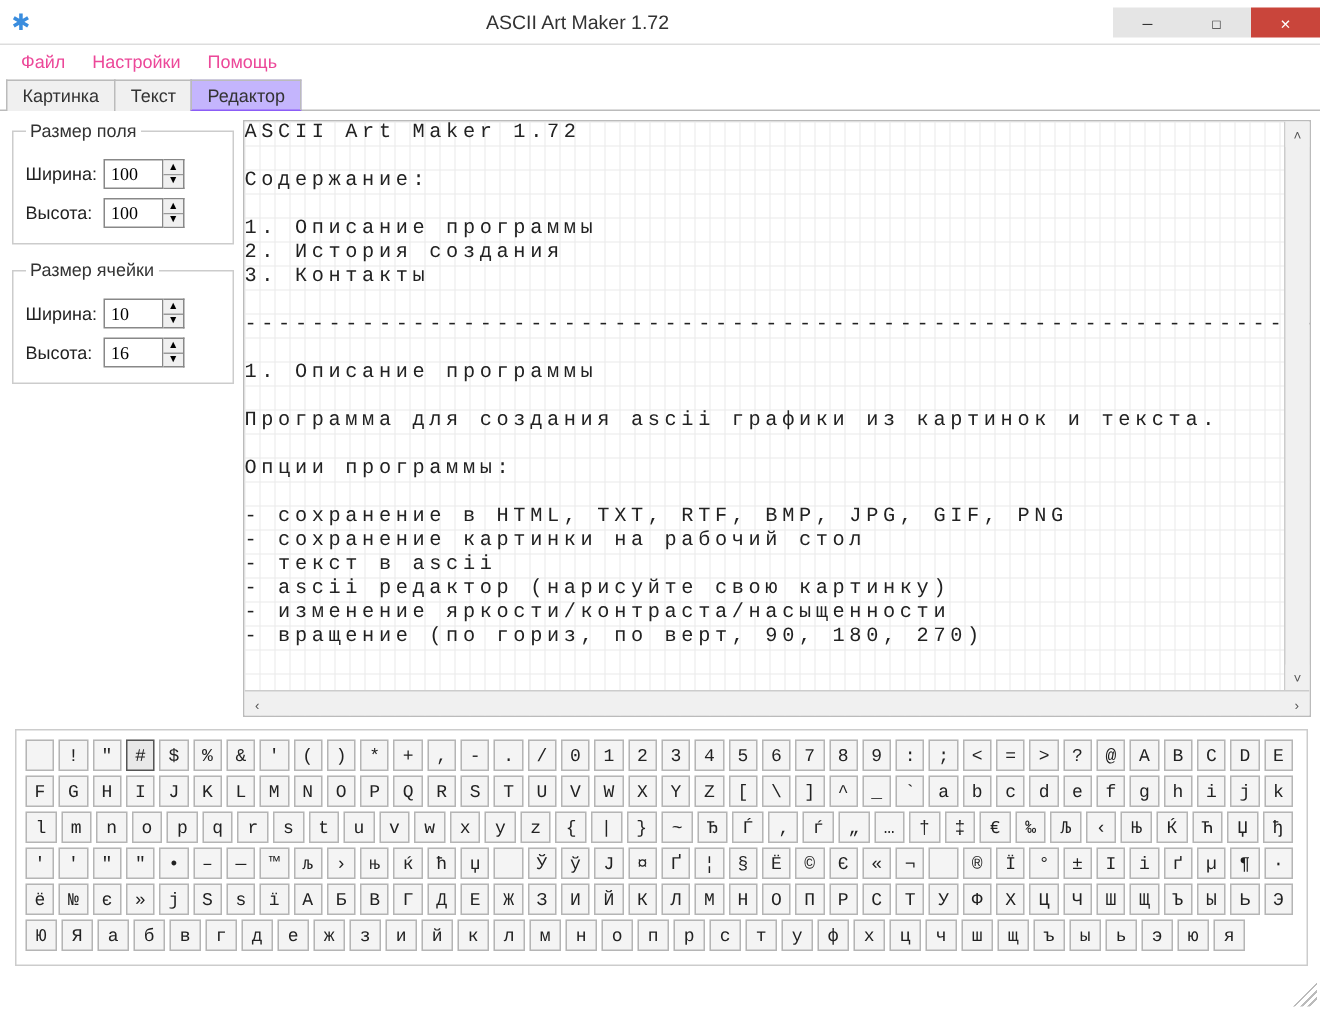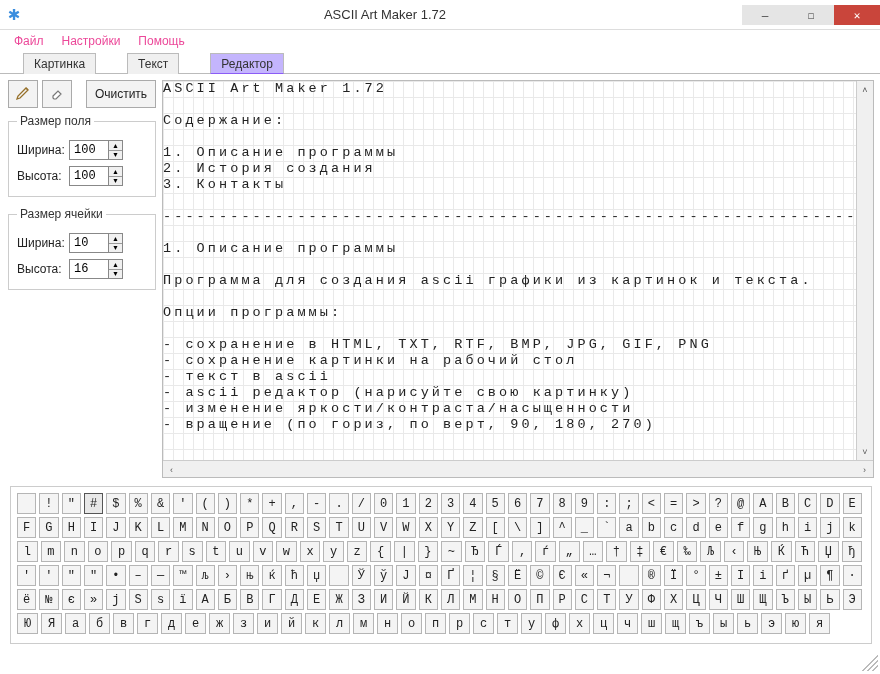--- a/index.html
+++ b/index.html
@@ -12,39 +12,39 @@
 .titlebar .win-btns { display: flex; }
 .titlebar .win-btn { width: 46px; height: 22px; display: flex; align-items: center; justify-content: center; font-family: monospace; font-size: 11px; color: #333; background: #fff; cursor: default; }
 .titlebar .win-btn.min, .titlebar .win-btn.max { background: #e5e5e5; height: 20px; margin-top: 1px; }
 .titlebar .win-btn.close { background: #c9453b; color: #fff; height: 20px; margin-top: 1px; }
 
 
 .menubar { height: 22px; padding: 0 6px; display: flex; align-items: center; gap: 2px; }
 .menubar .menu-item { padding: 2px 8px; color: #ec4899; }
 
 
-.tabs { height: 22px; display: flex; border-bottom: 1px solid #bbb; padding-left: 23px; gap: 32px; }
+.tabs { height: 22px; display: flex; border-bottom: 1px solid #bbb; padding-left: 4px; }
 .tabs .tab { padding: 3px 10px 2px; border: 1px solid #bbb; border-bottom: none; margin-right: -1px; background: #f0f0f0; color: #333; position: relative; top: 1px; }
 .tabs .tab.active { background: #c4b5fd; border-bottom: 1px solid #8b5cf6; }
 
 
 .content { display: flex; height: 404px; }
 
 
 .left { width: 162px; padding: 6px 6px 6px 8px; }
 .toolrow { display: flex; gap: 4px; margin-bottom: 6px; }
 .iconbtn { width: 30px; height: 28px; border: 1px solid #aaa; background: #f3f3f3; display: flex; align-items: center; justify-content: center; }
 .btn { border: 1px solid #aaa; background: #f3f3f3; padding: 4px 6px; min-height: 26px; display: flex; align-items: center; justify-content: center; color: #222; }
 .btn.wide { flex: 1; }
 fieldset { border: 1px solid #ccc; padding: 6px 8px 8px; margin-bottom: 10px; }
 fieldset legend { padding: 0 3px; color: #333; }
 .fr { display: flex; align-items: center; margin: 6px 0 2px; gap: 0; }
 .fr label { width: 52px; color: #222; }
 .spinner { display: flex; align-items: center; }
-.spinner input { width: 40px; height: 20px; border: 1px solid #888; padding: 0 4px; font-family: Liberation Mono, monospace; font-size: 12px; }
+.spinner input { width: 40px; height: 20px; border: 1px solid #888; padding: 0 4px; font-family: Liberation Serif, serif; font-size: 12px; }
 .spinner .arrows { width: 14px; height: 20px; display: flex; flex-direction: column; border: 1px solid #888; border-left: none; }
 .spinner .arrows span { flex: 1; display: flex; align-items: center; justify-content: center; font-size: 7px; line-height: 1; background: #f0f0f0; }
 .spinner .arrows span:first-child { border-bottom: 1px solid #999; }
 .pos-line { margin: 6px 0 2px; color: #222; }
 
 
 .editor-wrap { flex: 1; padding: 6px 6px 0 0; display: flex; flex-direction: column; }
 .editor { flex: 1; border: 1px solid #bbb; position: relative; overflow: hidden; background: #fff; }
 .grid-bg { position: absolute; inset: 0;
   background-image:
@@ -99,39 +99,20 @@
 
 <div class="tabs">
   <div class="tab">Картинка</div>
   <div class="tab">Текст</div>
   <div class="tab active">Редактор</div>
 </div>
 
 <div class="content">
 
   <div class="left">
-    <div class="toolrow">
-      <div class="iconbtn">
-        <span>
-          <svg width="16" height="16" viewBox="0 0 16 16">
-              <path d="M2 14l1-3 8-8 2 2-8 8-3 1z" fill="none" stroke="#96702a" stroke-width="1.3"></path>
-              <path d="M11 3l2 2" stroke="#96702a" stroke-width="1.3"></path>
-            </svg>
-        </span>
-      </div>
-      <div class="iconbtn">
-        <span>
-          <svg width="16" height="16" viewBox="0 0 16 16">
-              <path d="M4 11l5-5 3 3-5 5H5l-1-1v-2z" fill="#fff" stroke="#777" stroke-width="1.2"></path>
-            </svg>
-        </span>
-      </div>
-      <div style="flex:1"></div>
-      <div class="btn" style="width:70px">Очистить</div>
-    </div>
 
     <fieldset>
       <legend>Размер поля</legend>
       <div class="fr">
         <label>Ширина:</label>
         <div class="spinner">
           <input value="100" style="">
           <div class="arrows">
               <span>▲</span>
               <span>▼</span>

